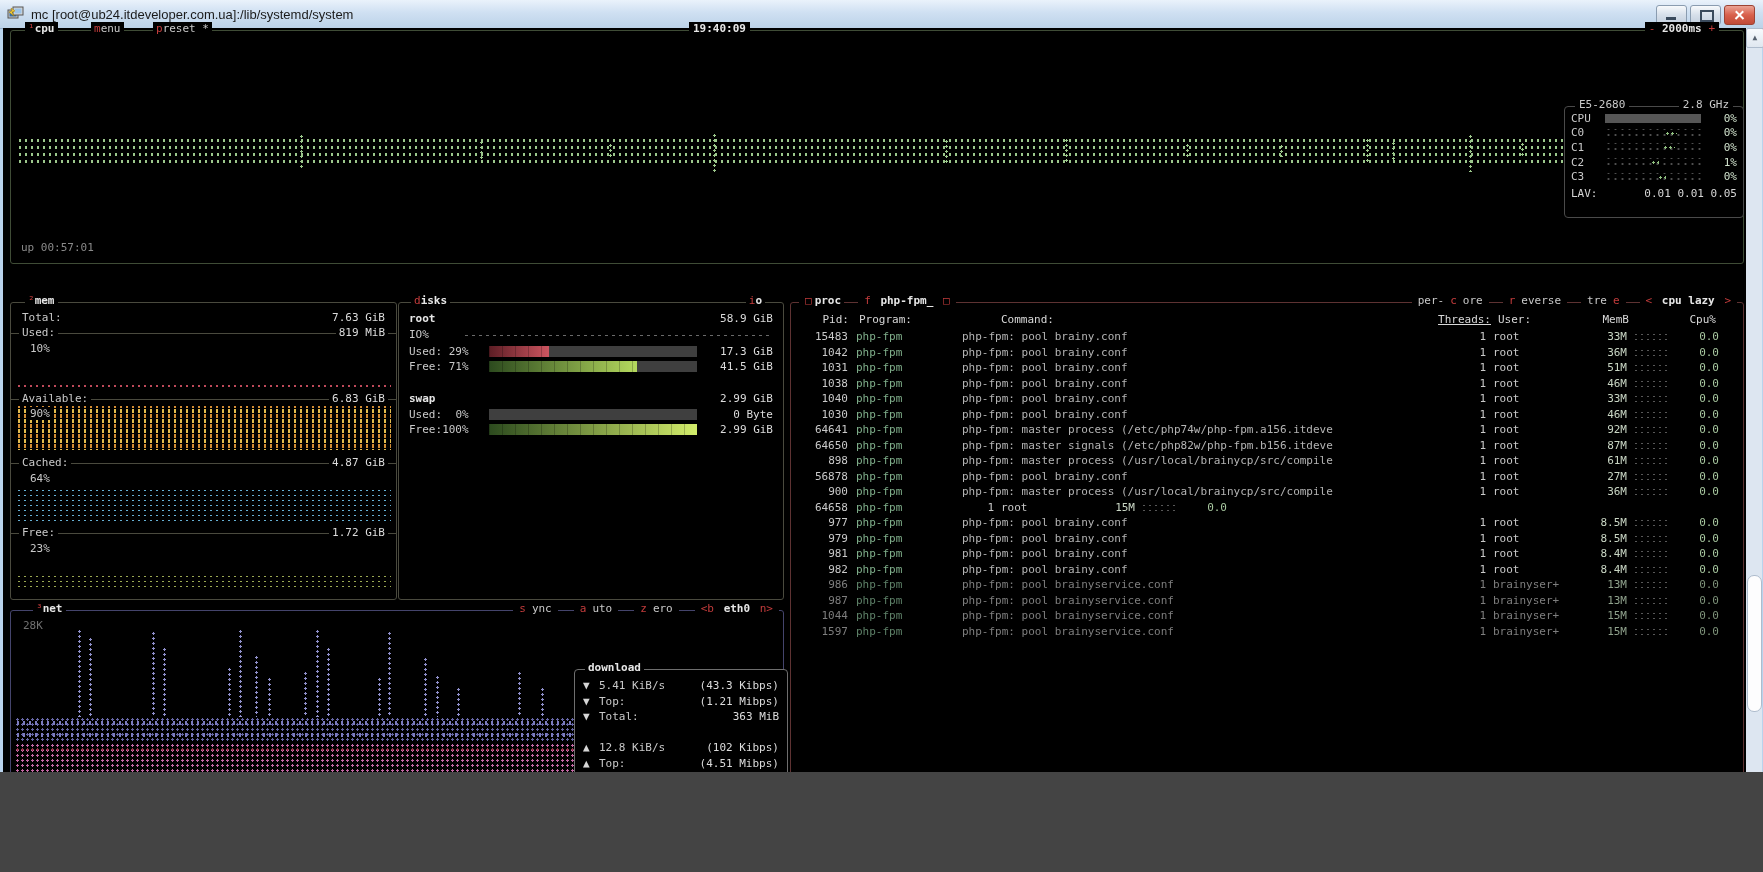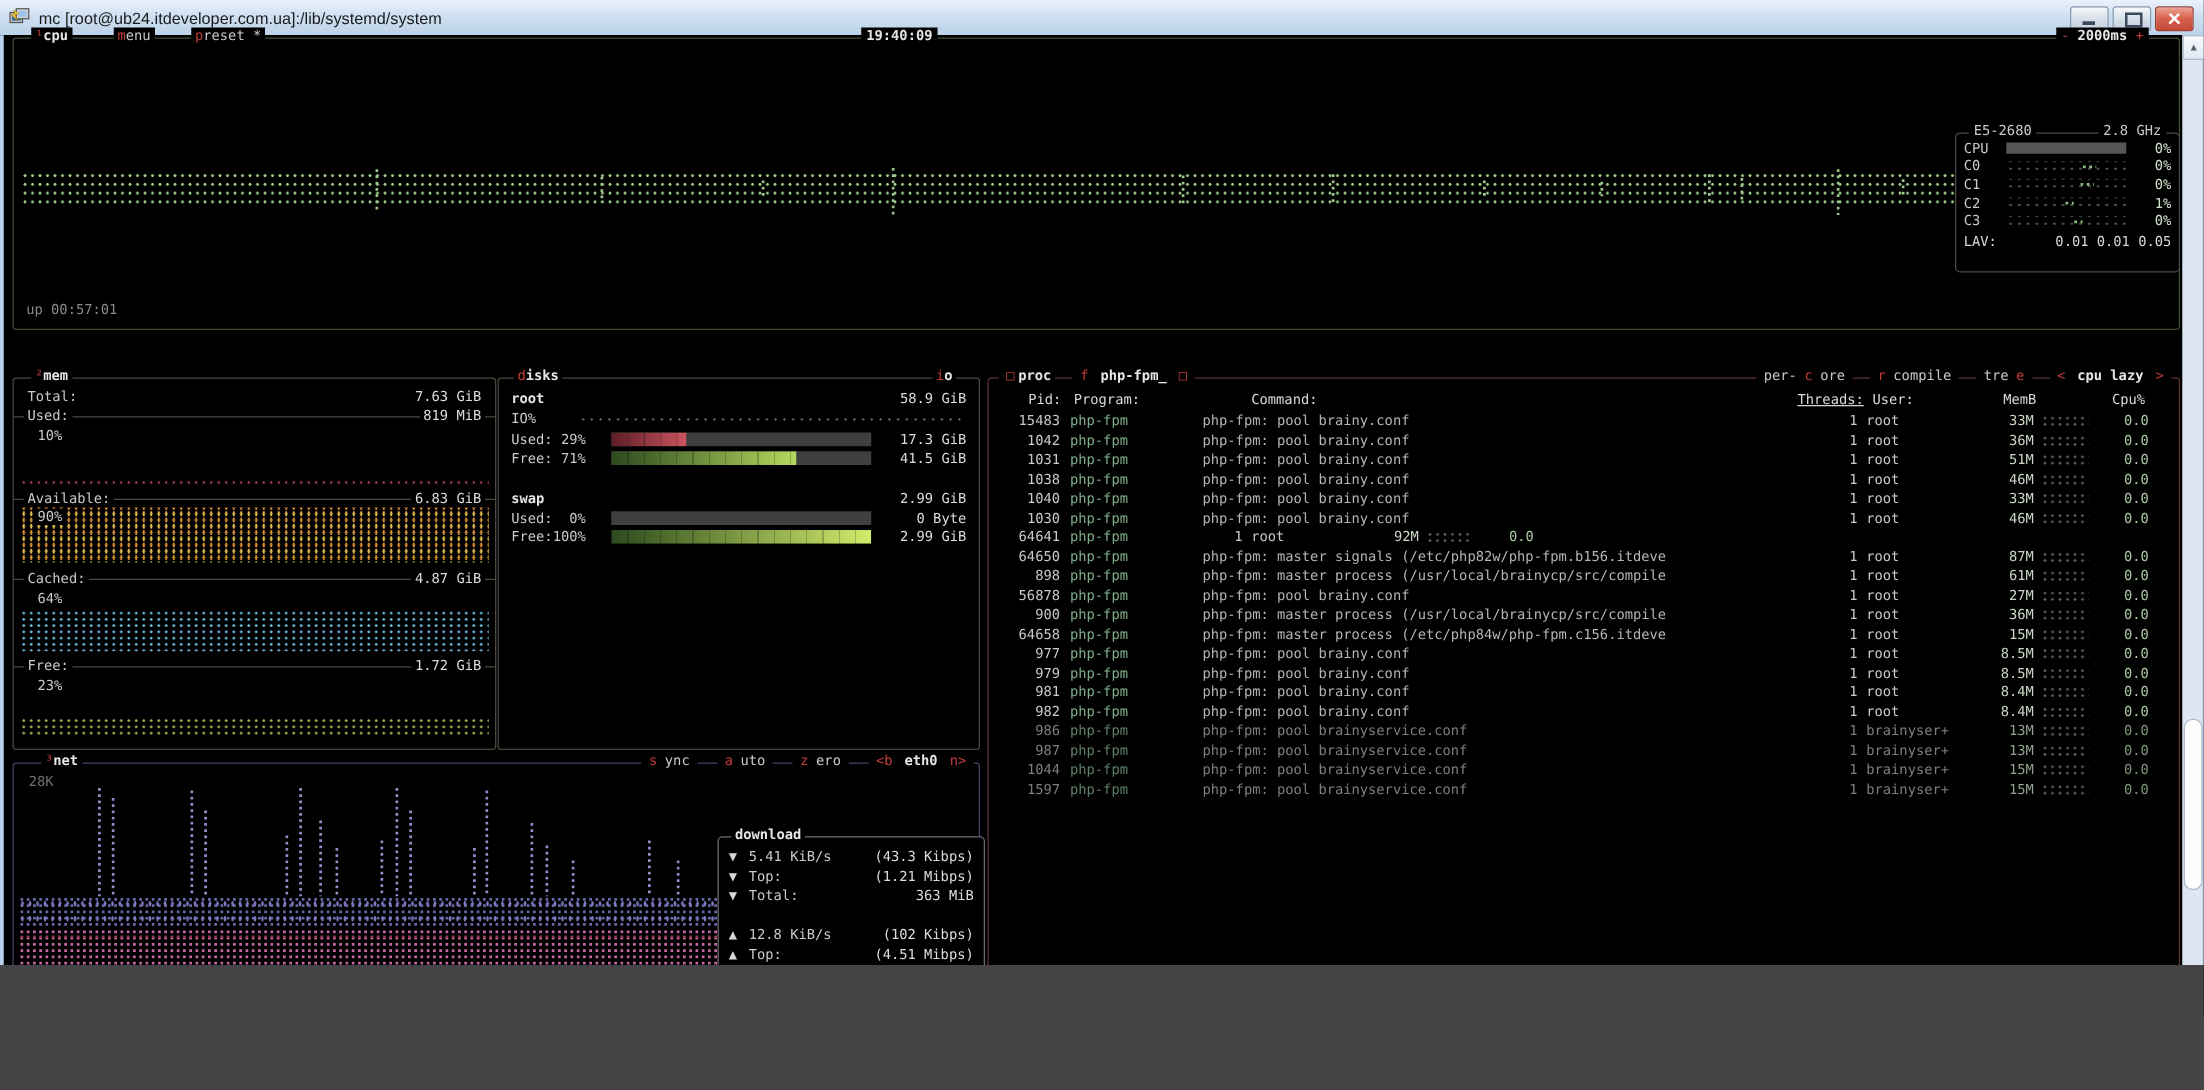--- a/index.html
+++ b/index.html
@@ -422,21 +422,21 @@
       </div>
     </div>
 
     <div class="box proc-box">
       <div class="proc-title-left">
         <span><span class="hot">□</span><b>proc</b></span>
         <span><span class="hot">f</span> <b>php-fpm_</b> <span class="hot">□</span></span>
       </div>
       <div class="proc-title-right">
         <span><span>per-</span><span class="hot">c</span><span>ore</span></span>
-        <span><span class="hot">r</span><span>compile</span></span>
+        <span><span class="hot">r</span><span>everse</span></span>
         <span><span>tre</span><span class="hot">e</span></span>
         <span><span class="hot">&lt;</span> <b>cpu lazy</b> <span class="hot">&gt;</span></span>
       </div>
 
       <div class="phead">
         <span class="ph-pid">Pid:</span>
         <span class="ph-prog">Program:</span>
         <span class="ph-cmd">Command:</span>
         <span class="ph-thr">Threads:</span>
         <span class="ph-user">User:</span>
@@ -501,20 +501,21 @@
     <span class="c-cmd">php-fpm: pool brainy.conf</span>
     <span class="c-thr">1</span>
     <span class="c-user">root</span>
     <span class="c-mem">46M</span>
     <span class="c-dots"></span>
     <span class="c-cpu">0.0</span>
   </div>
           <div class="prow">
     <span class="c-pid">64641</span>
     <span class="c-prog">php-fpm</span>
+    <span class="c-cmd">php-fpm: master process (/etc/php74w/php-fpm.a156.itdeve</span>
     <span class="c-thr">1</span>
     <span class="c-user">root</span>
     <span class="c-mem">92M</span>
     <span class="c-dots"></span>
     <span class="c-cpu">0.0</span>
   </div>
           <div class="prow">
     <span class="c-pid">64650</span>
     <span class="c-prog">php-fpm</span>
     <span class="c-cmd">php-fpm: master signals (/etc/php82w/php-fpm.b156.itdeve</span>
@@ -550,21 +551,20 @@
     <span class="c-cmd">php-fpm: master process (/usr/local/brainycp/src/compile</span>
     <span class="c-thr">1</span>
     <span class="c-user">root</span>
     <span class="c-mem">36M</span>
     <span class="c-dots"></span>
     <span class="c-cpu">0.0</span>
   </div>
           <div class="prow">
     <span class="c-pid">64658</span>
     <span class="c-prog">php-fpm</span>
-    <span class="c-cmd">php-fpm: master process (/etc/php84w/php-fpm.c156.itdeve</span>
     <span class="c-thr">1</span>
     <span class="c-user">root</span>
     <span class="c-mem">15M</span>
     <span class="c-dots"></span>
     <span class="c-cpu">0.0</span>
   </div>
           <div class="prow">
     <span class="c-pid">977</span>
     <span class="c-prog">php-fpm</span>
     <span class="c-cmd">php-fpm: pool brainy.conf</span>

